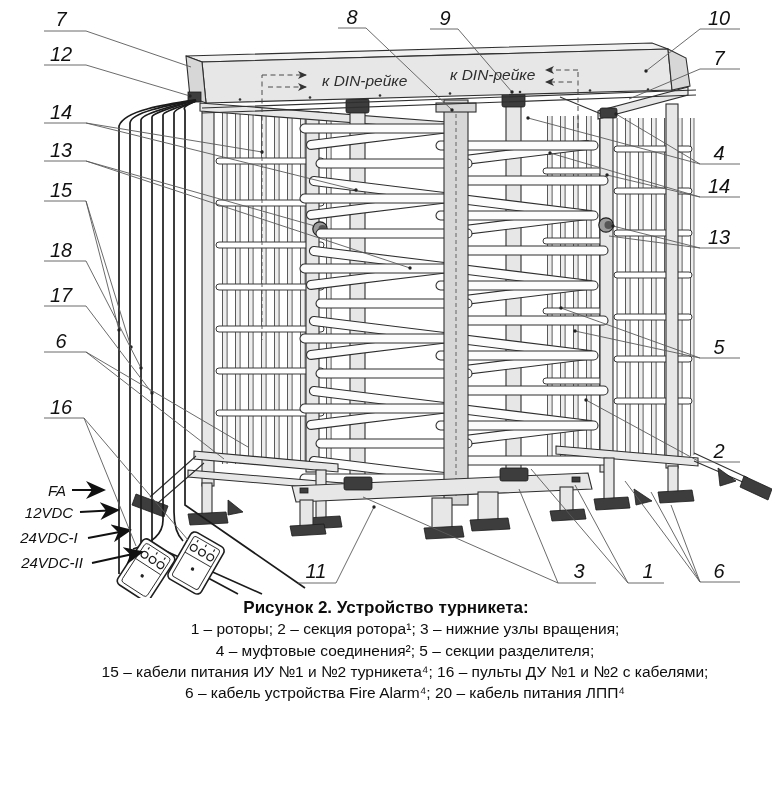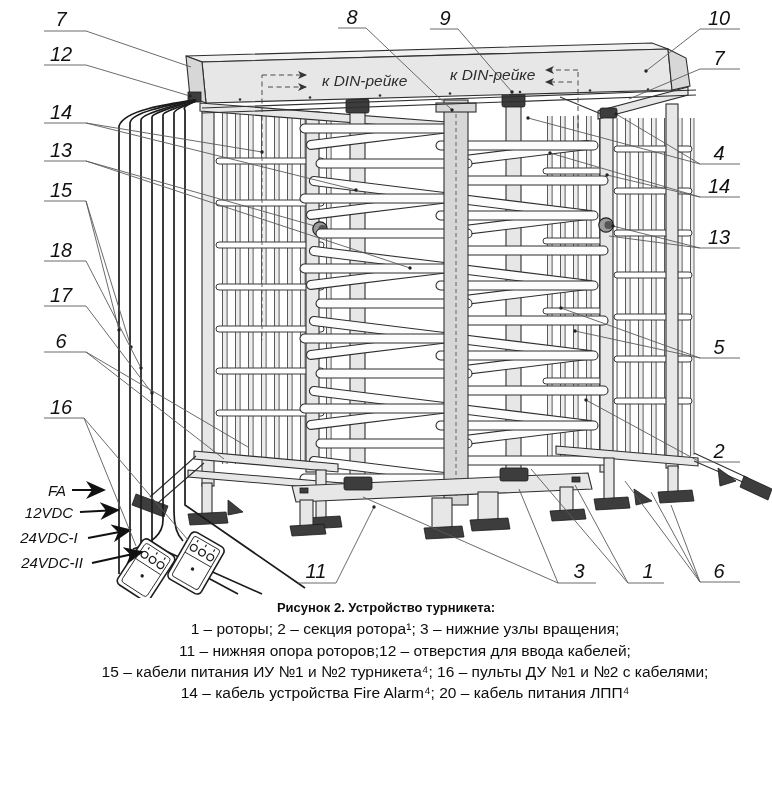--- a/index.html
+++ b/index.html
@@ -20,21 +20,21 @@
   .dash{stroke:#4a4a4a;stroke-width:1;stroke-dasharray:5 3.5;fill:none;}
   .dashc{stroke:#555;stroke-width:0.9;stroke-dasharray:4 3;fill:none;}
   .co{font-family:"Liberation Sans",sans-serif;font-style:italic;font-size:20px;fill:#111;text-anchor:middle;}
   .din{font-family:"Liberation Sans",sans-serif;font-style:italic;font-size:15.5px;fill:#2d2d2d;}
   .vlabel{font-family:"Liberation Sans",sans-serif;font-style:italic;font-size:15px;fill:#111;text-anchor:middle;}
   .dot{fill:#222;}
   .arrowline{stroke:#111;stroke-width:2;fill:none;}
   
   .caption{position:absolute;top:597px;left:0;width:772px;text-align:center;color:#0d0d0d;
            font-size:15.5px;line-height:21.3px;}
-  .cap-title{font-weight:bold;font-size:13px;}
+  .cap-title{font-weight:bold;font-size:17px;}
   .cap-line{white-space:nowrap;padding-left:38px;}
   .cap-line .it{}
 </style>
 </head>
 <body>
 
 <div class="stage">
 
 <svg width="772" height="598" viewBox="0 0 772 598">
   <defs>
@@ -382,18 +382,18 @@
     <g>
       <path class="leader" d="M664,583 H628 L531,469 M628,583 L575,485"></path>
       <text class="co" x="648" y="578">1</text>
     </g>
   </g>
 </svg>
 
   <div class="caption">
     <div class="cap-title">Рисунок 2. Устройство турникета:</div>
     <div class="cap-line">1 – роторы; 2 – секция ротора¹; 3 – нижние узлы вращения;</div>
-    <div class="cap-line">11 – нижняя опора роторов;12 – отверстия для ввода кабелей;</div>
+    <div class="cap-line">4 – муфтовые соединения²; 5 – секции разделителя;</div>
     <div class="cap-line">15 – кабели питания ИУ №1 и №2 турникета⁴; 16 – пульты ДУ №1 и №2 с кабелями;</div>
-    <div class="cap-line"><span>14 – кабель устройства </span><span class="it">Fire Alarm</span><span>⁴; 20 – кабель питания ЛПП⁴</span></div>
+    <div class="cap-line"><span>6 – кабель устройства </span><span class="it">Fire Alarm</span><span>⁴; 20 – кабель питания ЛПП⁴</span></div>
   </div>
 
 </div>
 
 </body></html>

